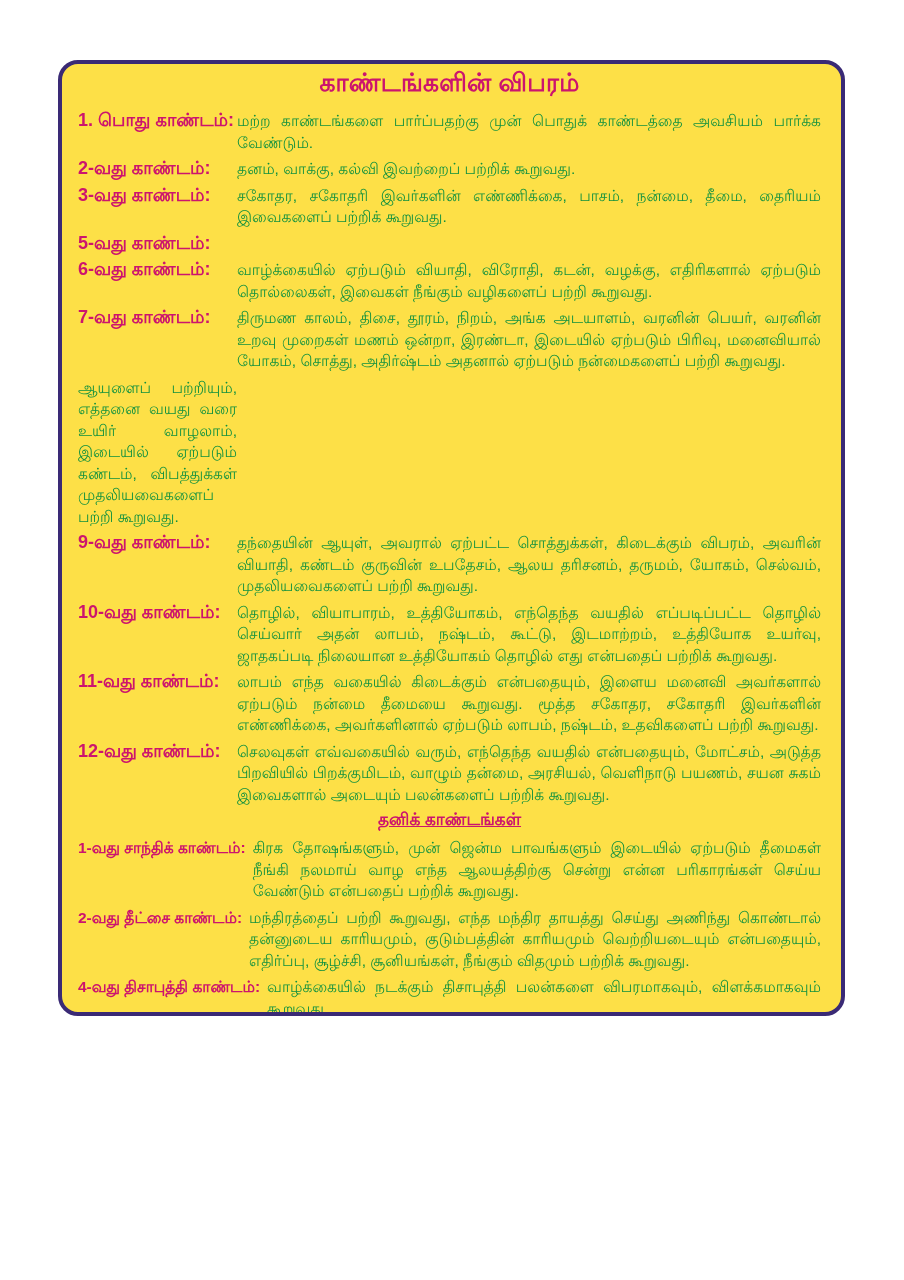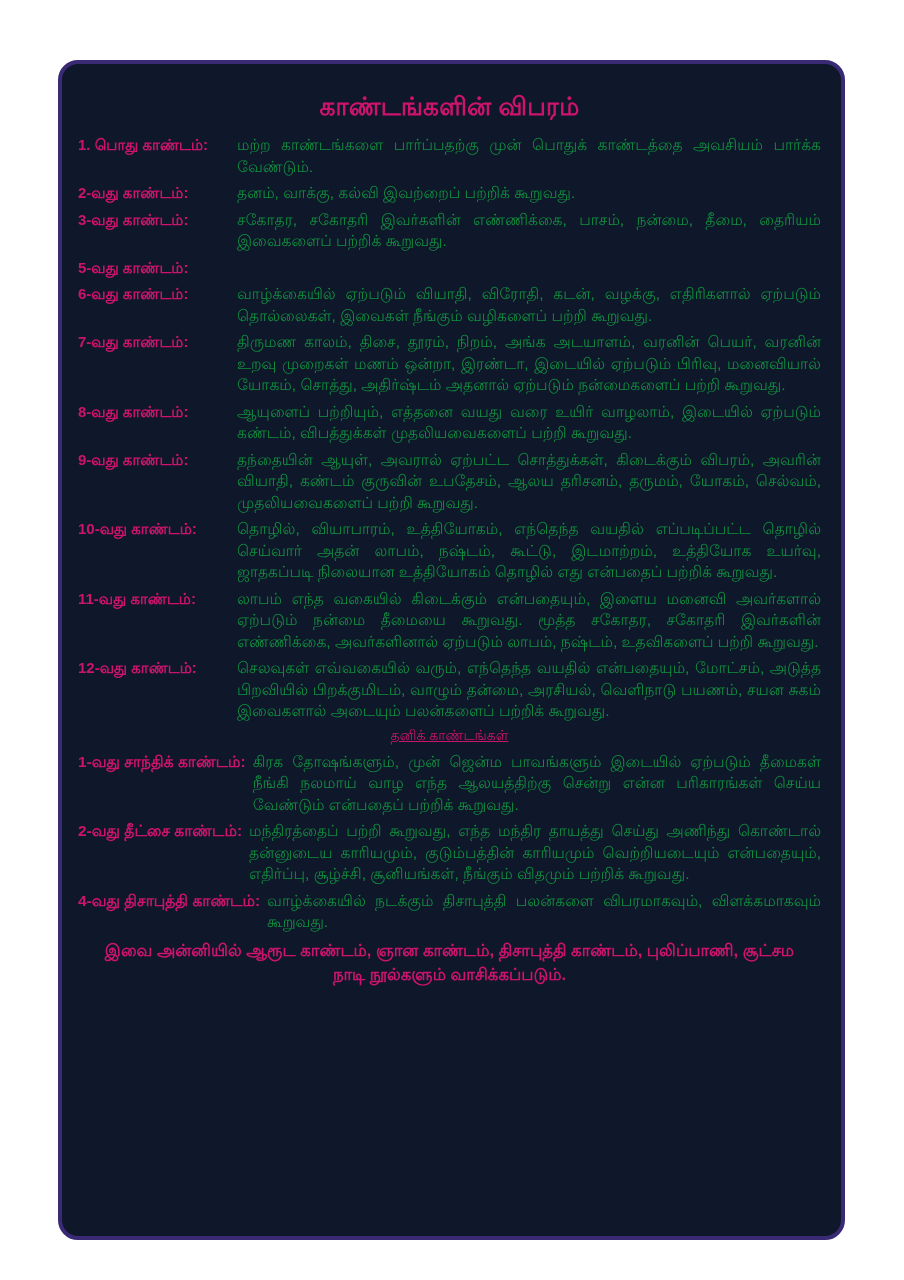--- a/index.html
+++ b/index.html
@@ -6,60 +6,60 @@
   body{
     width:904px;height:1280px;
     background:#ffffff;
     font-family:"Liberation Sans","DejaVu Sans",sans-serif;
     position:relative;
     overflow:hidden;
   }
   .doc-box{
     position:absolute;
     left:58px;top:60px;
-    width:787px;height:1180px;
+    width:787px;height:956px;
     box-sizing:border-box;
     border:4px solid var(--border-purple,#3a2a75);
     border-radius:20px;
-    background:#0f172a;
-    padding:24px 20px 12px 16px;
+    background:#fde047;
+    padding:0 20px 12px 16px;
     overflow:hidden;
   }
   .doc-title{
     text-align:center;
     color:var(--accent-pink,#cc146e);
     font-size:25px;
     font-weight:700;
     margin:4px 0 10px 0;
     letter-spacing:0.2px;
   }
   .item{
     display:grid;
     grid-template-columns:159px 1fr;
     column-gap:0;
     margin-bottom:5px;
   }
   .item .label{
     color:var(--accent-pink,#cc146e);
     font-weight:700;
-    font-size:15px;
+    font-size:18px;
     line-height:21.5px;
     white-space:nowrap;
   }
   .item .text{
     color:var(--text-green,#11913f);
     font-size:15.5px;
     line-height:21.5px;
     text-align:justify;
   }
   .sp-heading{
     text-align:center;
     color:var(--accent-pink,#cc146e);
-    font-size:14px;
-    font-weight:400;
+    font-size:17px;
+    font-weight:700;
     text-decoration:underline;
     margin:2px 0 6px 0;
   }
   .sp-item{
     display:grid;
     grid-template-columns:auto 1fr;
     column-gap:7px;
     margin-bottom:5px;
   }
   .sp-item .label{
@@ -109,21 +109,20 @@
   </div>
   <div class="item">
     <span class="label">6-வது காண்டம்:</span>
     <span class="text">வாழ்க்கையில் ஏற்படும் வியாதி, விரோதி, கடன், வழக்கு, எதிரிகளால் ஏற்படும் தொல்லைகள், இவைகள் நீங்கும் வழிகளைப் பற்றி கூறுவது.</span>
   </div>
   <div class="item">
     <span class="label">7-வது காண்டம்:</span>
     <span class="text">திருமண காலம், திசை, தூரம், நிறம், அங்க அடயாளம், வரனின் பெயர், வரனின் உறவு முறைகள் மணம் ஒன்றா, இரண்டா, இடையில் ஏற்படும் பிரிவு, மனைவியால் யோகம், சொத்து, அதிர்ஷ்டம் அதனால் ஏற்படும் நன்மைகளைப் பற்றி கூறுவது.</span>
   </div>
   <div class="item">
-    <span class="label">8-வது காண்டம்:</span>
     <span class="text">ஆயுளைப் பற்றியும், எத்தனை வயது வரை உயிர் வாழலாம், இடையில் ஏற்படும் கண்டம், விபத்துக்கள் முதலியவைகளைப் பற்றி கூறுவது.</span>
   </div>
   <div class="item">
     <span class="label">9-வது காண்டம்:</span>
     <span class="text">தந்தையின் ஆயுள், அவரால் ஏற்பட்ட சொத்துக்கள், கிடைக்கும் விபரம், அவரின் வியாதி, கண்டம் குருவின் உபதேசம், ஆலய தரிசனம், தருமம், யோகம், செல்வம், முதலியவைகளைப் பற்றி கூறுவது.</span>
   </div>
   <div class="item">
     <span class="label">10-வது காண்டம்:</span>
     <span class="text">தொழில், வியாபாரம், உத்தியோகம், எந்தெந்த வயதில் எப்படிப்பட்ட தொழில் செய்வார் அதன் லாபம், நஷ்டம், கூட்டு, இடமாற்றம், உத்தியோக உயர்வு, ஜாதகப்படி நிலையான உத்தியோகம் தொழில் எது என்பதைப் பற்றிக் கூறுவது.</span>
   </div>

